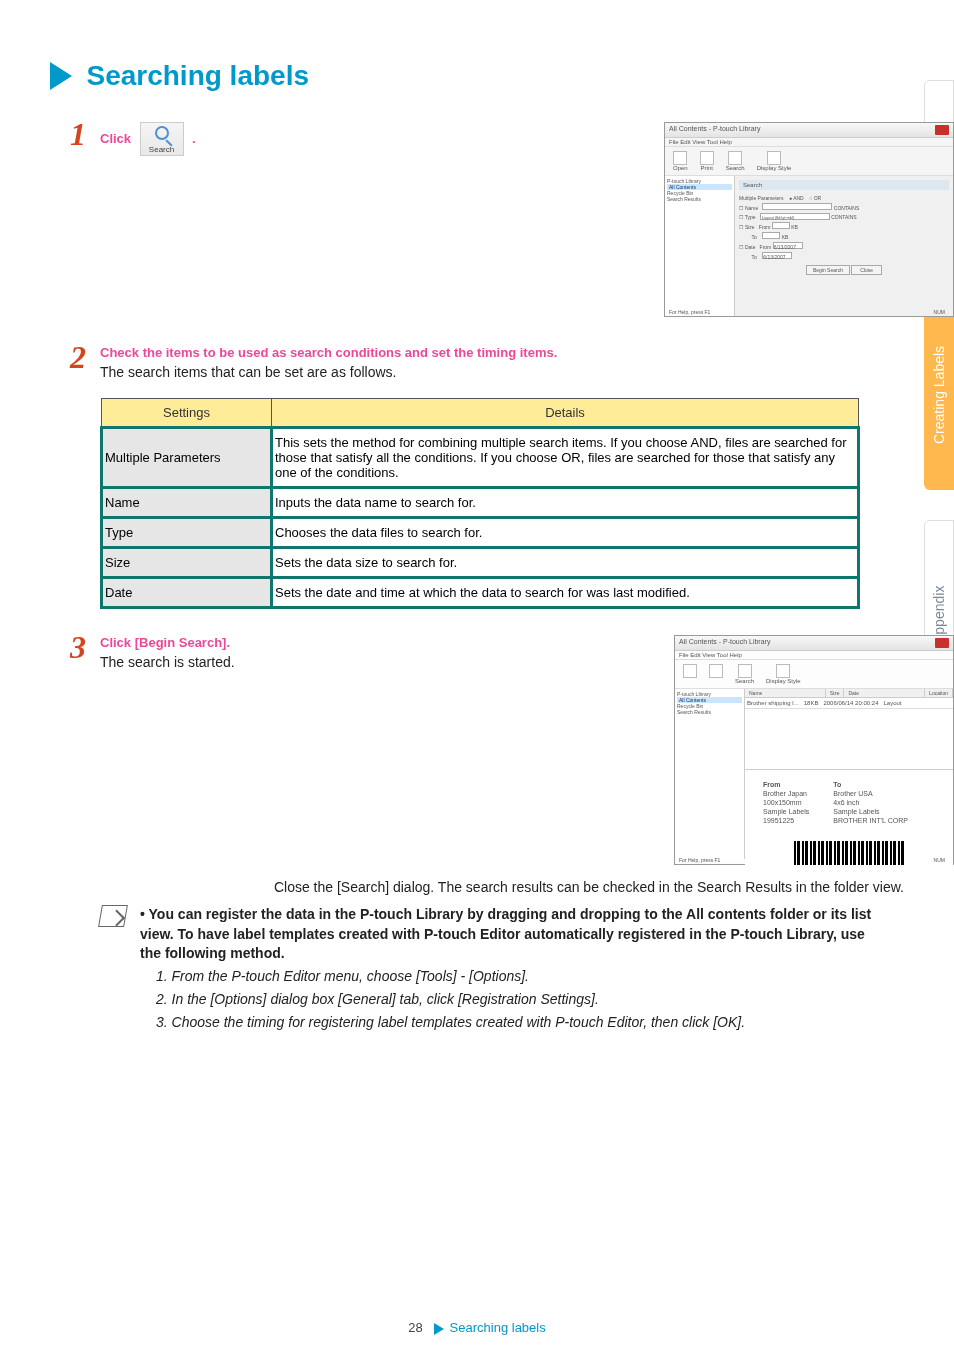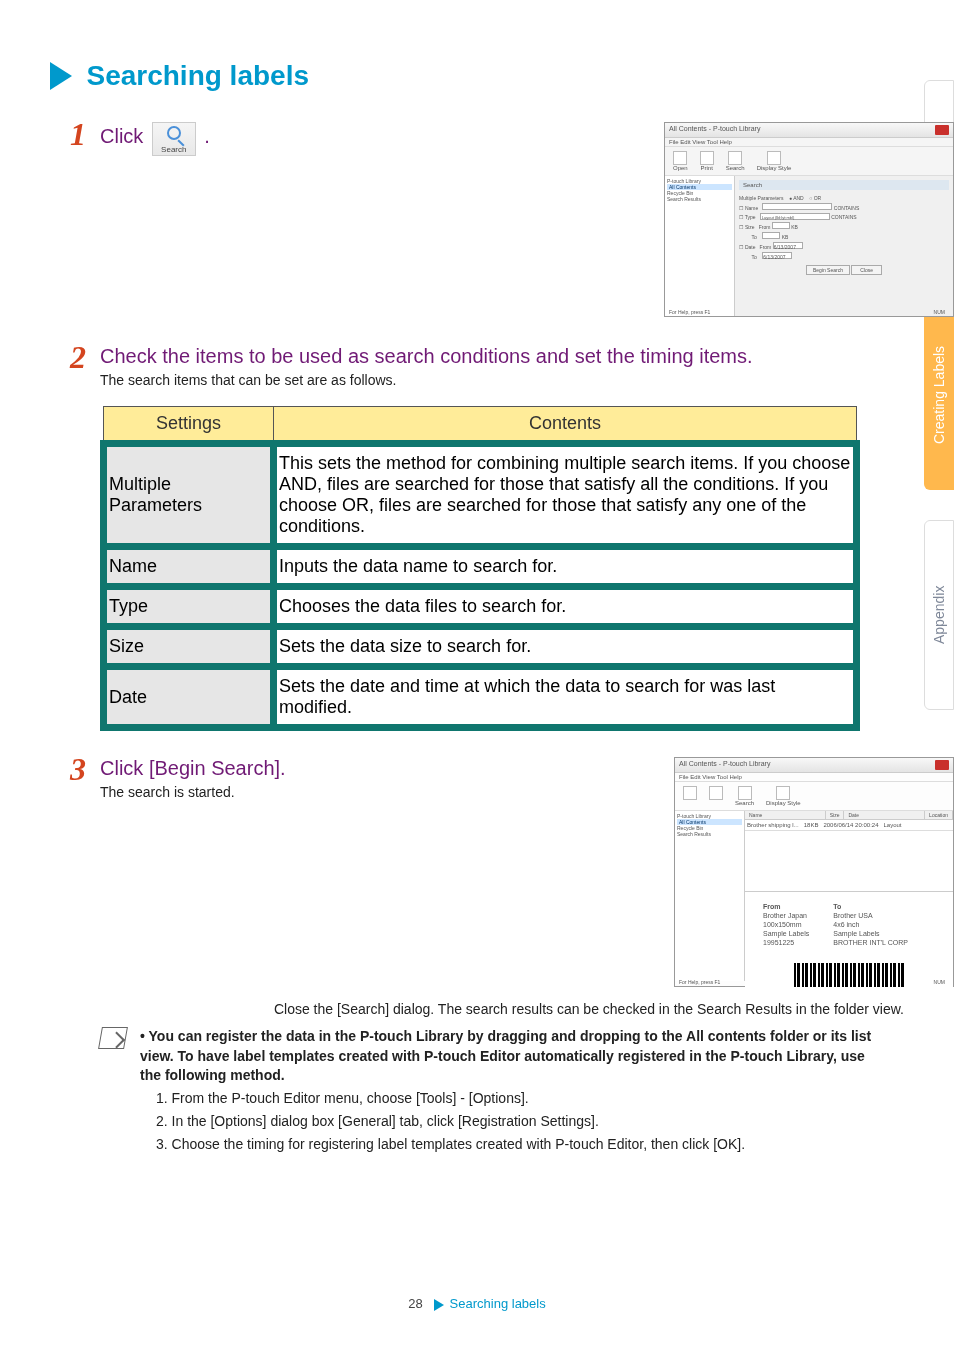--- a/index.html
+++ b/index.html
@@ -59,23 +59,23 @@
       font-family: "Times New Roman", serif;
       font-style: italic;
       font-weight: bold;
       color: #d4451f;
       font-size: 32px;
       position: absolute;
       left: -30px;
       top: -6px;
     }
     .step-title {
-      font-size: 20px;
-      font-weight: normal;
-      color: #701a75;
+      font-size: 13px;
+      font-weight: bold;
+      color: #ec4899;
     }
     .step-sub {
       font-size: 14px;
       color: #222;
       margin-top: 4px;
     }
     .search-icon-img {
       display: inline-block;
       width: 44px;
       height: 34px;
@@ -158,32 +158,32 @@
     .ss-tree .hl{background:#cce5ff;padding:0 2px;color:#003366;}
     .ss-search-panel{flex:1;padding:4px;background:#f0f0f0;}
     .ss-search-hdr{background:#dde7f0;padding:2px 4px;font-size:6px;margin-bottom:4px;}
 
     
     table.search-settings{
       width: 760px;
       margin-left: 100px;
       margin-top: 18px;
       border-collapse: collapse;
-      font-size: 18px;
+      font-size: 13px;
     }
     table.search-settings th {
       background:#ffec99;
       border:1px solid #555;
       padding:6px 10px;
       font-weight:normal;
       color:#333;
       text-align:center;
     }
     table.search-settings td {
-      border:7px solid #0f766e;
+      border:3px solid #0f766e;
       padding:6px 2px;
       vertical-align:middle;
     }
     table.search-settings td.setting-name{background:#e6e6e6;width:170px;}
     table.search-settings th.settings-th{width:170px;}
 
     
     .side-tabs{
       position:absolute;
       right:0;
@@ -232,40 +232,40 @@
     .note-icon::after{
       content:"";
       position:absolute;
       right:2px;bottom:2px;
       width:10px;height:10px;
       border-right:2px solid #666;
       border-bottom:2px solid #666;
       transform: skew(10deg,0) rotate(-45deg);
     }
     .note-block .bullet{font-size:14px;color:#222;line-height:1.4;font-weight:bold;}
-    .note-block .sub-num{margin-left:16px;font-size:14px;color:#222;line-height:1.5;margin-top:2px;}
+    .note-block .sub-num{margin-left:16px;font-size:14px;color:#222;line-height:1.5;margin-top:2px;font-style:italic;}
 
     .step3-layout{display:flex;gap:50px;align-items:flex-start;}
     .step3-left{flex:1;}
 
     
     .ss2-list{padding:2px 2px;border-bottom:1px solid #ddd;font-size:6px;}
     .ss2-cols{display:flex;border-bottom:1px solid #ccc;background:#f0f0f0;}
     .ss2-cols span{padding:1px 4px;border-right:1px solid #ccc;font-size:5px;}
     .ss2-preview{display:flex;gap:24px;padding:10px 18px;border-top:1px solid #ccc;margin-top:60px;}
     .ss2-preview .col{font-size:7px;line-height:1.3;}
     .barcode{
       margin:6px auto 4px;
       width:110px;height:24px;
       background:repeating-linear-gradient(90deg,#000 0,#000 2px,#fff 2px, #fff 3px,#000 3px,#000 6px,#fff 6px,#fff 8px);
     }
 
     .footer{
       position:absolute;
-      bottom:40px;
+      bottom:16px;
       left:0;right:0;
       text-align:center;
       font-size:13px;
       color:#444;
     }
     .footer a{color:#0099cc;text-decoration:none;}
   </style>
 </head>
 <body>
 
@@ -348,21 +348,21 @@
 <div class="step-block" style="margin-top:28px;">
   <div class="step-num">2</div>
   <div class="step-title">Check the items to be used as search conditions and set the timing items.</div>
   <div class="step-sub">The search items that can be set are as follows.</div>
 </div>
 
 <table class="search-settings">
   <tbody>
       <tr>
     <th class="settings-th">Settings</th>
-    <th>Contents</th>
+    <th>Details</th>
   </tr>
   <tr>
     <td class="setting-name">Multiple Parameters</td>
     <td>This sets the method for combining multiple search items. If you choose AND, files are searched for those that satisfy all the conditions. If you choose OR, files are searched for those that satisfy any one of the conditions.</td>
   </tr>
   <tr>
     <td class="setting-name">Name</td>
     <td>Inputs the data name to search for.</td>
   </tr>
   <tr>

